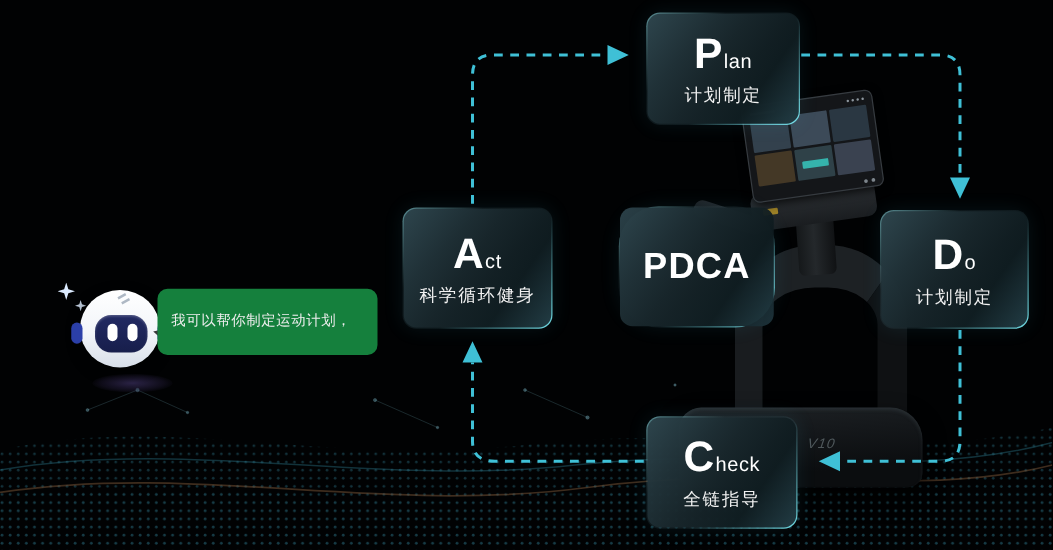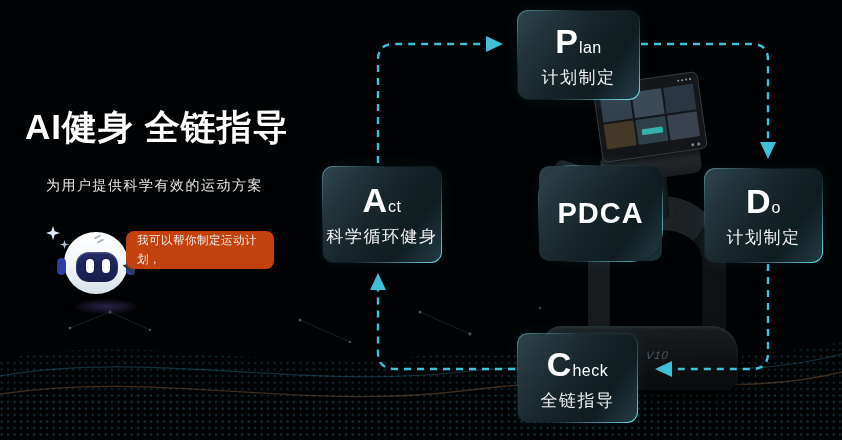--- a/index.html
+++ b/index.html
@@ -28,41 +28,41 @@
   .robot-ear{position:absolute;top:258px;width:9px;height:17px;border-radius:5px;background:#2b3fa8;}
   .robot-ear.left{left:57px;}
   .robot-ear.right{left:126px;}
   .robot-visor{position:absolute;left:76px;top:252px;width:42px;height:30px;border-radius:13px;
     background:linear-gradient(180deg,#222a63,#171e4b);box-shadow:inset 0 1px 2px rgba(255,255,255,.25);}
   .robot-eye{position:absolute;top:259px;width:8px;height:14px;border-radius:4px;background:#fff;}
   .robot-eye.left{left:86px;}
   .robot-eye.right{left:102px;}
   .robot-shadow{position:absolute;left:74px;top:299px;width:64px;height:15px;border-radius:50%;
     background:radial-gradient(ellipse at center,rgba(72,58,116,.6) 0%,rgba(40,32,66,.35) 55%,rgba(0,0,0,0) 75%);}
-  .bubble{position:absolute;left:126px;top:231px;width:148px;box-sizing:border-box;
-    background:#c2410c;border-radius:8px;padding:0 11px;
+  .bubble{position:absolute;left:126px;top:231px;width:176px;box-sizing:border-box;
+    background:#15803d;border-radius:8px;padding:17px 11px;
     font-size:11.5px;line-height:19px;color:#ededed;letter-spacing:.5px;}
   .bubble-tail{position:absolute;left:124px;top:264px;width:0;height:0;
     border-top:13px solid #39393c;border-left:9px solid transparent;transform:rotate(-14deg);}
 
   
   .node{position:absolute;z-index:3;border-radius:11px;padding:1px;
     background:linear-gradient(135deg,rgba(150,235,245,.6) 0%,rgba(70,120,135,.18) 30%,rgba(70,120,135,.22) 58%,rgba(120,235,245,.95) 100%);
     box-shadow:0 0 16px rgba(60,180,205,.10);}
   .node-inner{width:100%;height:100%;box-sizing:border-box;border-radius:10px;
     background:linear-gradient(125deg,rgba(44,66,74,.96) 0%,rgba(24,38,43,.96) 45%,rgba(14,26,30,.96) 72%,rgba(30,52,60,.95) 100%);
     display:flex;flex-direction:column;align-items:center;justify-content:center;}
   .node-en{display:flex;align-items:baseline;color:#fff;}
   .node-en .big{font-size:34px;font-weight:bold;}
   .node-en .small{font-size:16px;margin-left:1px;letter-spacing:.5px;}
-  .node-zh{margin-top:5px;font-size:17px;letter-spacing:1.5px;color:#f2f2f2;}
+  .node-zh{margin-top:5px;font-size:14px;letter-spacing:1.5px;color:#f2f2f2;}
   .node.center .node-en .big{font-size:29px;letter-spacing:1px;}
   .node.plan {left:517px;top:10px; width:121px;height:88px;}
   .node.act  {left:322px;top:166px;width:118px;height:95px;}
-  .node.center{left:538px;top:165px;width:123px;height:95px;border-radius:32px;}
+  .node.center{left:495px;top:165px;width:123px;height:95px;border-radius:32px;}
   .node.do   {left:704px;top:168px;width:117px;height:93px;}
   .node.check{left:517px;top:333px;width:119px;height:88px;}
 
   
   .arrows{position:absolute;left:0;top:0;z-index:2;}
   .arrow{fill:none;stroke:var(--accent,#3fc0d6);stroke-width:2.4;stroke-dasharray:7 6;}
   .arrowhead{fill:var(--accent,#3fc0d6);}
 
   
   .treadmill{position:absolute;left:0;top:0;z-index:1;}
@@ -172,24 +172,20 @@
     <path class="arrow" d="M378,163 L378,60 Q378,44 394,44 L486,44"></path>
     <polygon class="arrowhead" points="486,36 503,44 486,52"></polygon>
     <path class="arrow" d="M641,44 L752,44 Q768,44 768,60 L768,142"></path>
     <polygon class="arrowhead" points="760,142 776,142 768,159"></polygon>
     <path class="arrow" d="M768,264 L768,353 Q768,369 752,369 L672,369"></path>
     <polygon class="arrowhead" points="672,361 672,377 655,369"></polygon>
     <path class="arrow" d="M515,369 L396,369 Q378,369 378,353 L378,290"></path>
     <polygon class="arrowhead" points="370,290 386,290 378,273"></polygon>
   </svg>
 
-  <div class="hero">
-    <div class="hero-title">AI健身 全链指导</div>
-    <div class="hero-sub">为用户提供科学有效的运动方案</div>
-  </div>
 
   <div class="assistant">
     <span class="sparkle s1"></span>
     <span class="sparkle s2"></span>
     <div class="robot-shadow"></div>
     <div class="robot-head"></div>
     <span class="robot-bolt"></span>
     <span class="robot-bolt b2"></span>
     <div class="robot-ear left"></div>
     <div class="robot-ear right"></div>

